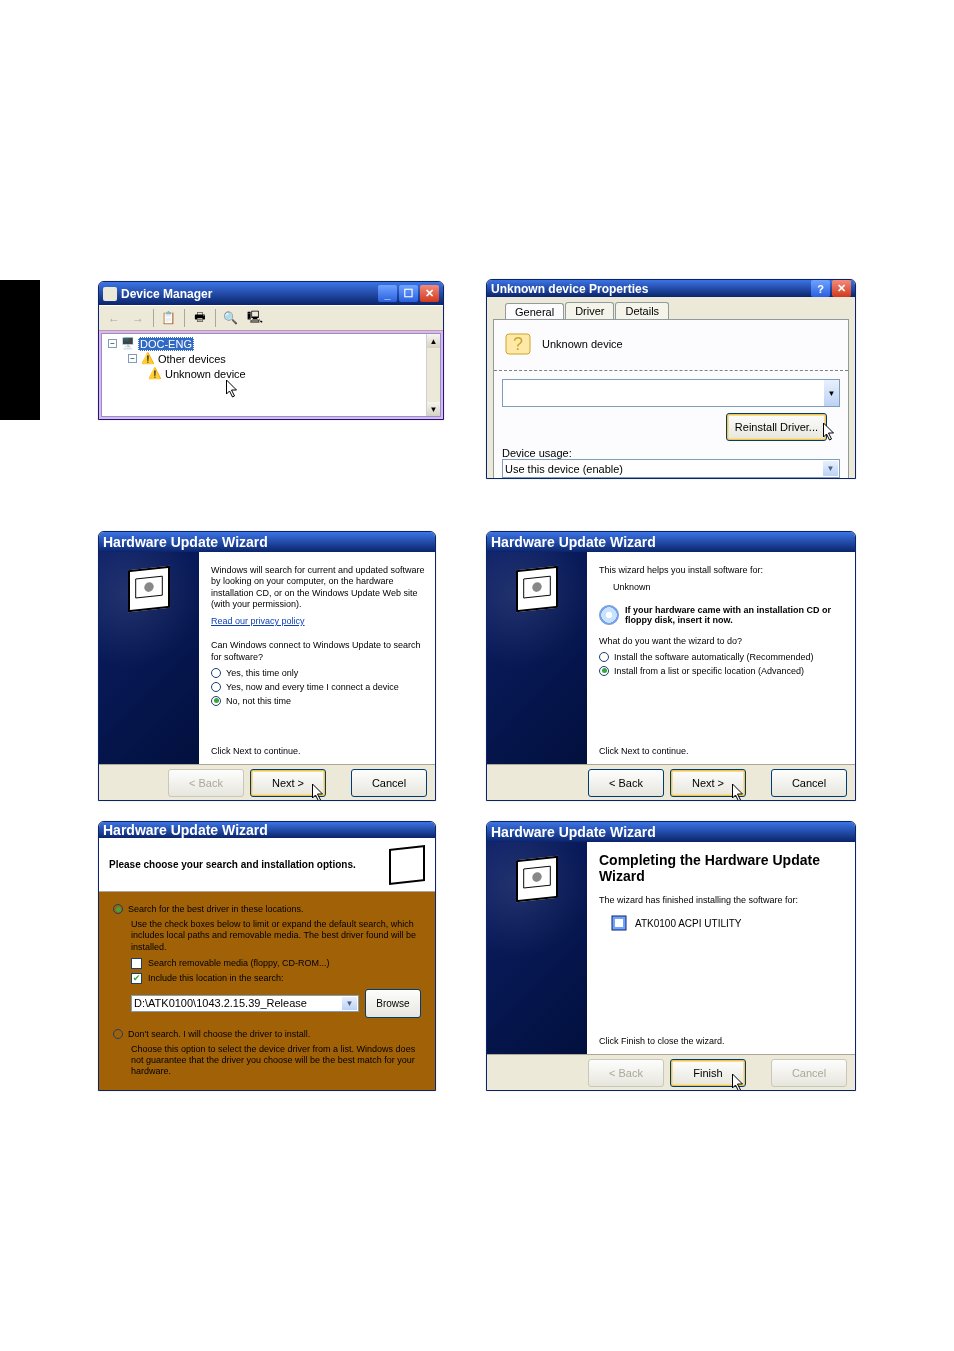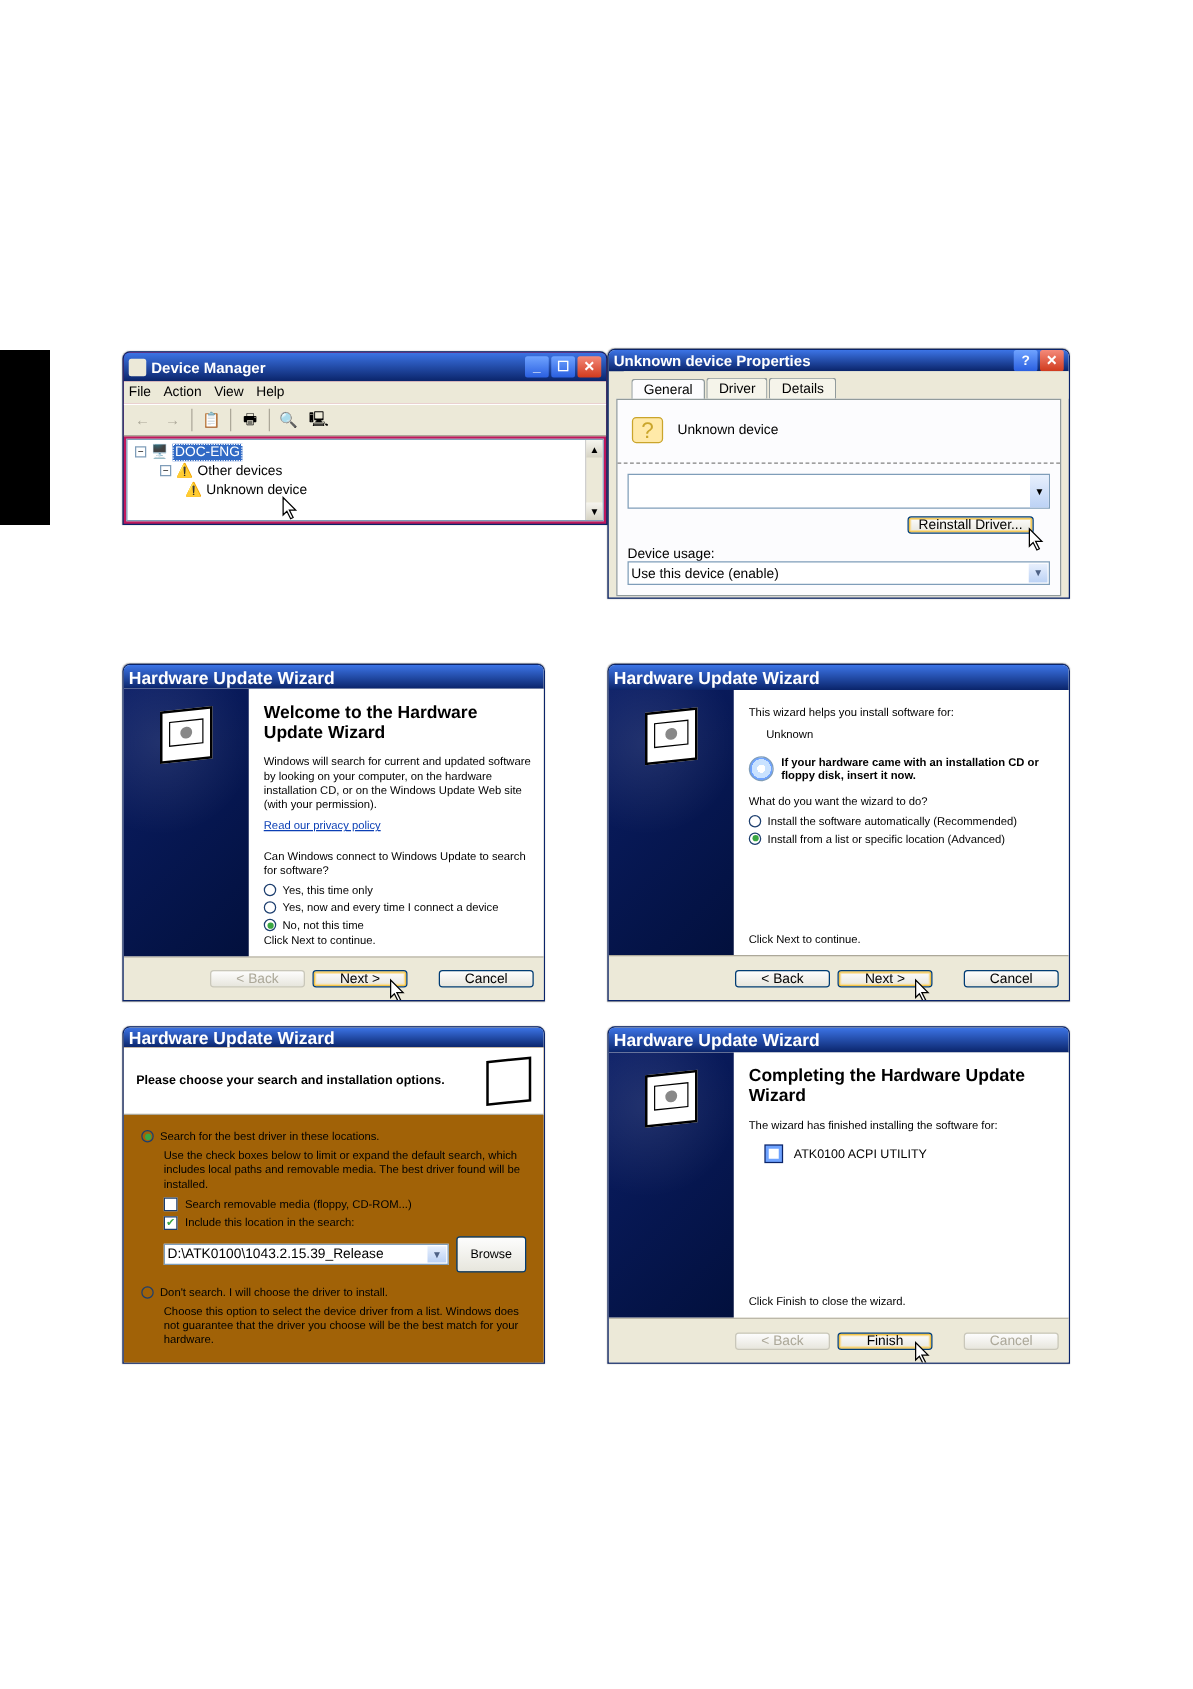--- a/index.html
+++ b/index.html
@@ -21,26 +21,26 @@
   }
 
   .panel {
     position: absolute;
     box-shadow: 0 0 1px rgba(0,0,0,0.4);
     background: #ece9d8;
   }
 
   
   .devmgr {
-    left: 98px; top: 281px; width: 388px; height: 139px;
+    left: 98px; top: 281px; width: 346px; height: 139px;
     border: 1px solid #0a246a;
     border-radius: 6px 6px 0 0;
     overflow: hidden;
     display: flex; flex-direction: column;
-    background: #be185d;
+    background: #f0abfc;
     text-align: right;
   }
   .titlebar {
     height: 23px;
     background: linear-gradient(to bottom,#3c74e6,#0a246a);
     color: #fff;
     display: flex; align-items: center;
     padding: 0 4px;
     font-size: 12px;
     font-weight: bold;
@@ -131,21 +131,21 @@
     padding:8px;
     display:flex; flex-direction:column;
     position:relative;
   }
   .devrow { display:flex; align-items:center; gap:8px; margin-bottom:6px; }
   .devrow .devicon { width:32px; height:32px; }
   .dashed { border-top:1px dashed #808080; margin:4px -8px; }
   .statusbox { height:28px; border:1px solid #7f9db9; background:#fff; margin:4px 0; position:relative;}
   .statusbox .sbtn { position:absolute; right:0; top:0; bottom:0; width:15px; background:linear-gradient(#e8f0fd,#bcd2f5); display:flex;align-items:center;justify-content:center; font-size:8px;}
   .btn {
-    min-width:76px; height:14px;
+    min-width:76px; height:28px;
     border:1px solid #003c74;
     border-radius:3px;
     background:linear-gradient(#fdfdfd,#e7e6dd);
     font-size:11px;
     display:inline-flex; align-items:center; justify-content:center;
     padding:0 8px;
     cursor:default;
   }
   .btn.focus { box-shadow:0 0 0 1px #f2c448 inset, 0 0 0 2px #f7dd9b inset; }
   .btn.disabled { color:#aca899; border-color:#c9c7ba;}
@@ -234,26 +234,20 @@
 <div class="panel devmgr p1">
   <div class="titlebar">
     <span class="ticon"></span>
     <span>Device Manager</span>
     <span class="spacer"></span>
     <div class="winbtns">
       <div class="winbtn blue">_</div>
       <div class="winbtn blue">☐</div>
       <div class="winbtn red">✕</div>
     </div>
-  </div>
-  <div class="menubar">
-    <span>File</span>
-    <span>Action</span>
-    <span>View</span>
-    <span>Help</span>
   </div>
   <div class="toolbar">
     <div class="tbtn" style="color:#aca899;">←</div>
     <div class="tbtn" style="color:#aca899;">→</div>
     <div class="tsep"></div>
     <div class="tbtn">📋</div>
     <div class="tsep"></div>
     <div class="tbtn">🖶</div>
     <div class="tsep"></div>
     <div class="tbtn">🔍</div>
@@ -338,21 +332,20 @@
   <div class="body">
     <div class="side">
       <div class="side-icon">
         <svg viewBox="0 0 40 40">
             <rect x="6" y="8" width="28" height="20" fill="#fff" stroke="#000"></rect>
             <circle cx="20" cy="18" r="5" fill="#888"></circle>
           </svg>
       </div>
     </div>
     <div class="content">
-      <h3>Welcome to the Hardware Update Wizard</h3>
       <p>Windows will search for current and updated software by looking on your computer, on the hardware installation CD, or on the Windows Update Web site (with your permission).</p>
       <p><a href="#">Read our privacy policy</a></p>
       <p style="margin-top:10px;">Can Windows connect to Windows Update to search for software?</p>
       <div class="radio">
           <span class="dot"></span>
           <span>Yes, this time only</span>
         </div>
       <div class="radio">
           <span class="dot"></span>
           <span>Yes, now and every time I connect a device</span>

